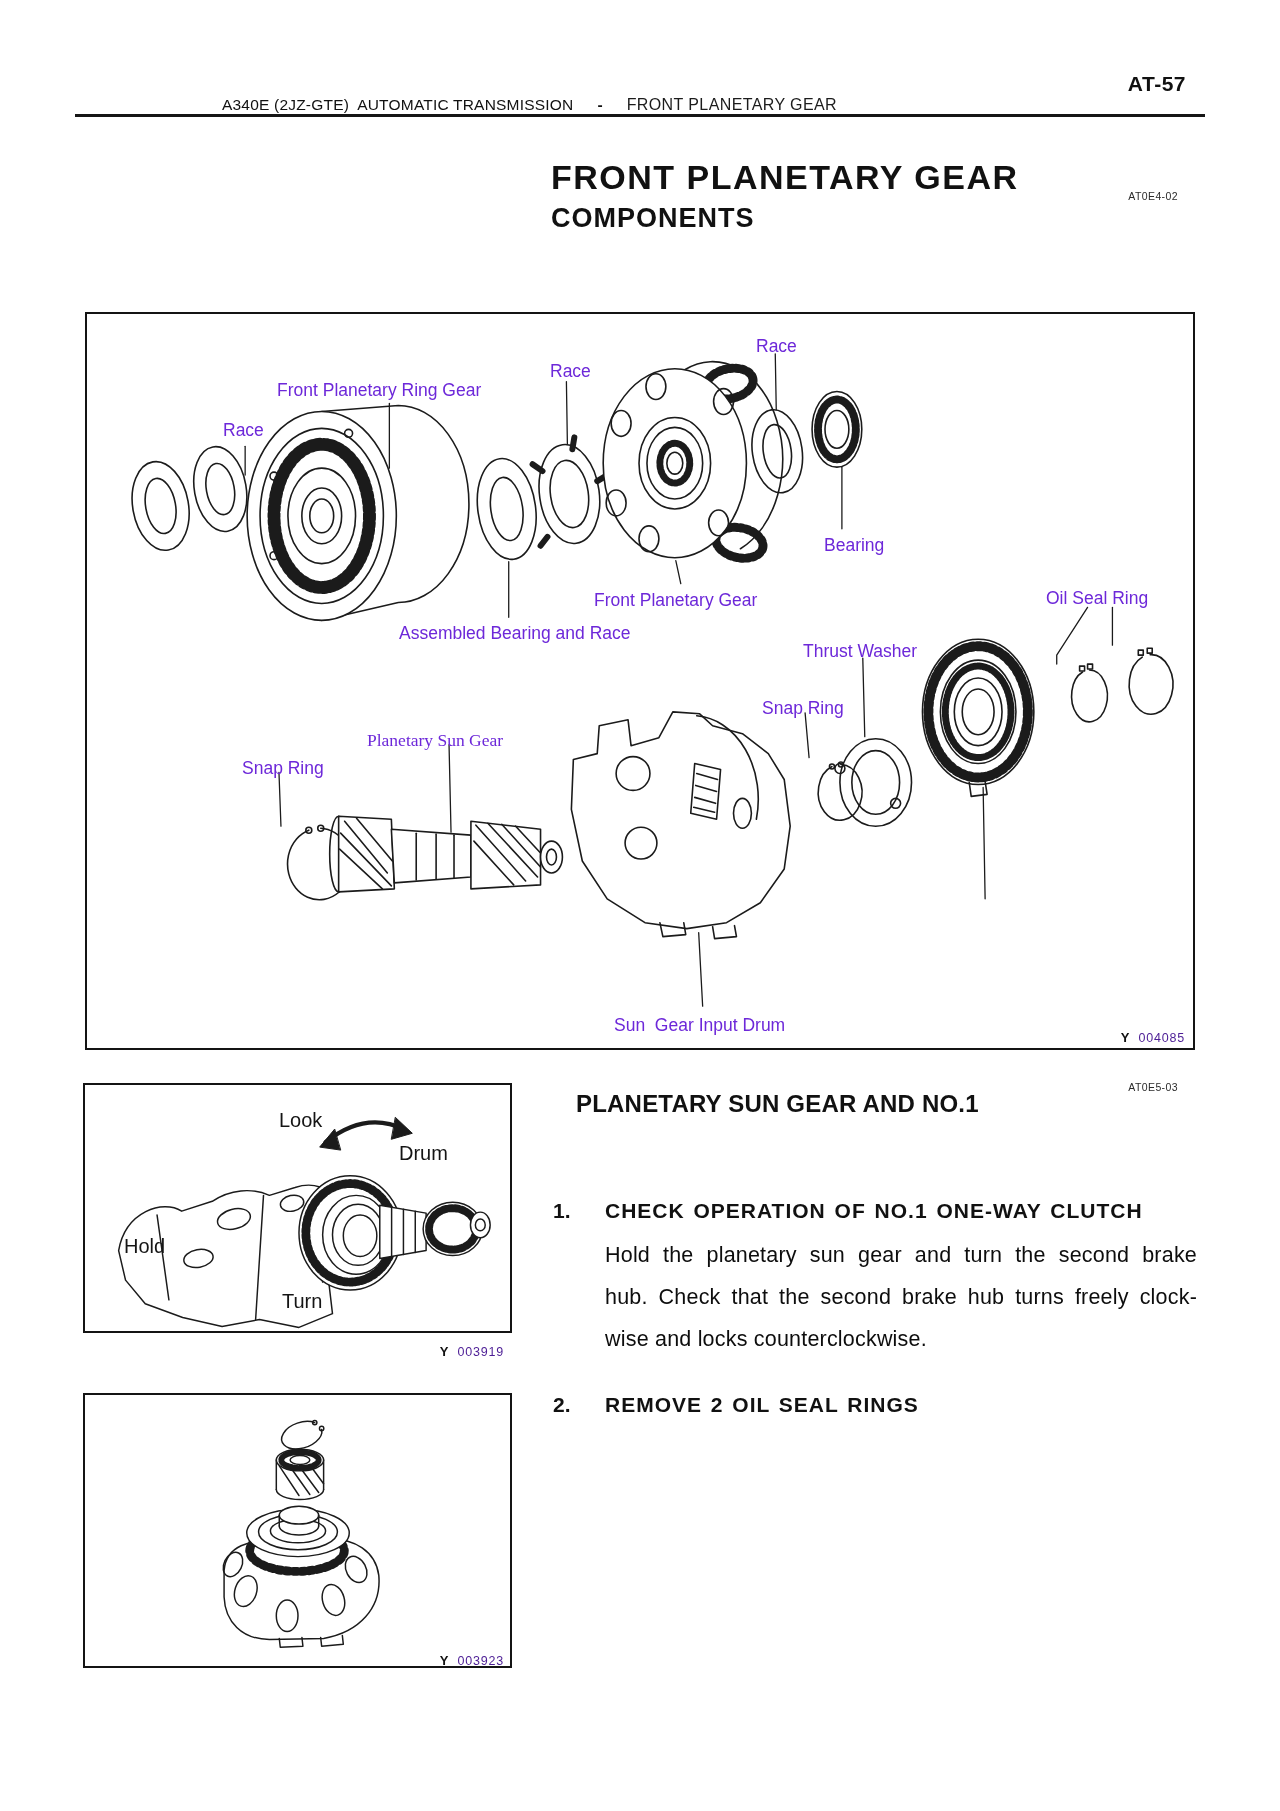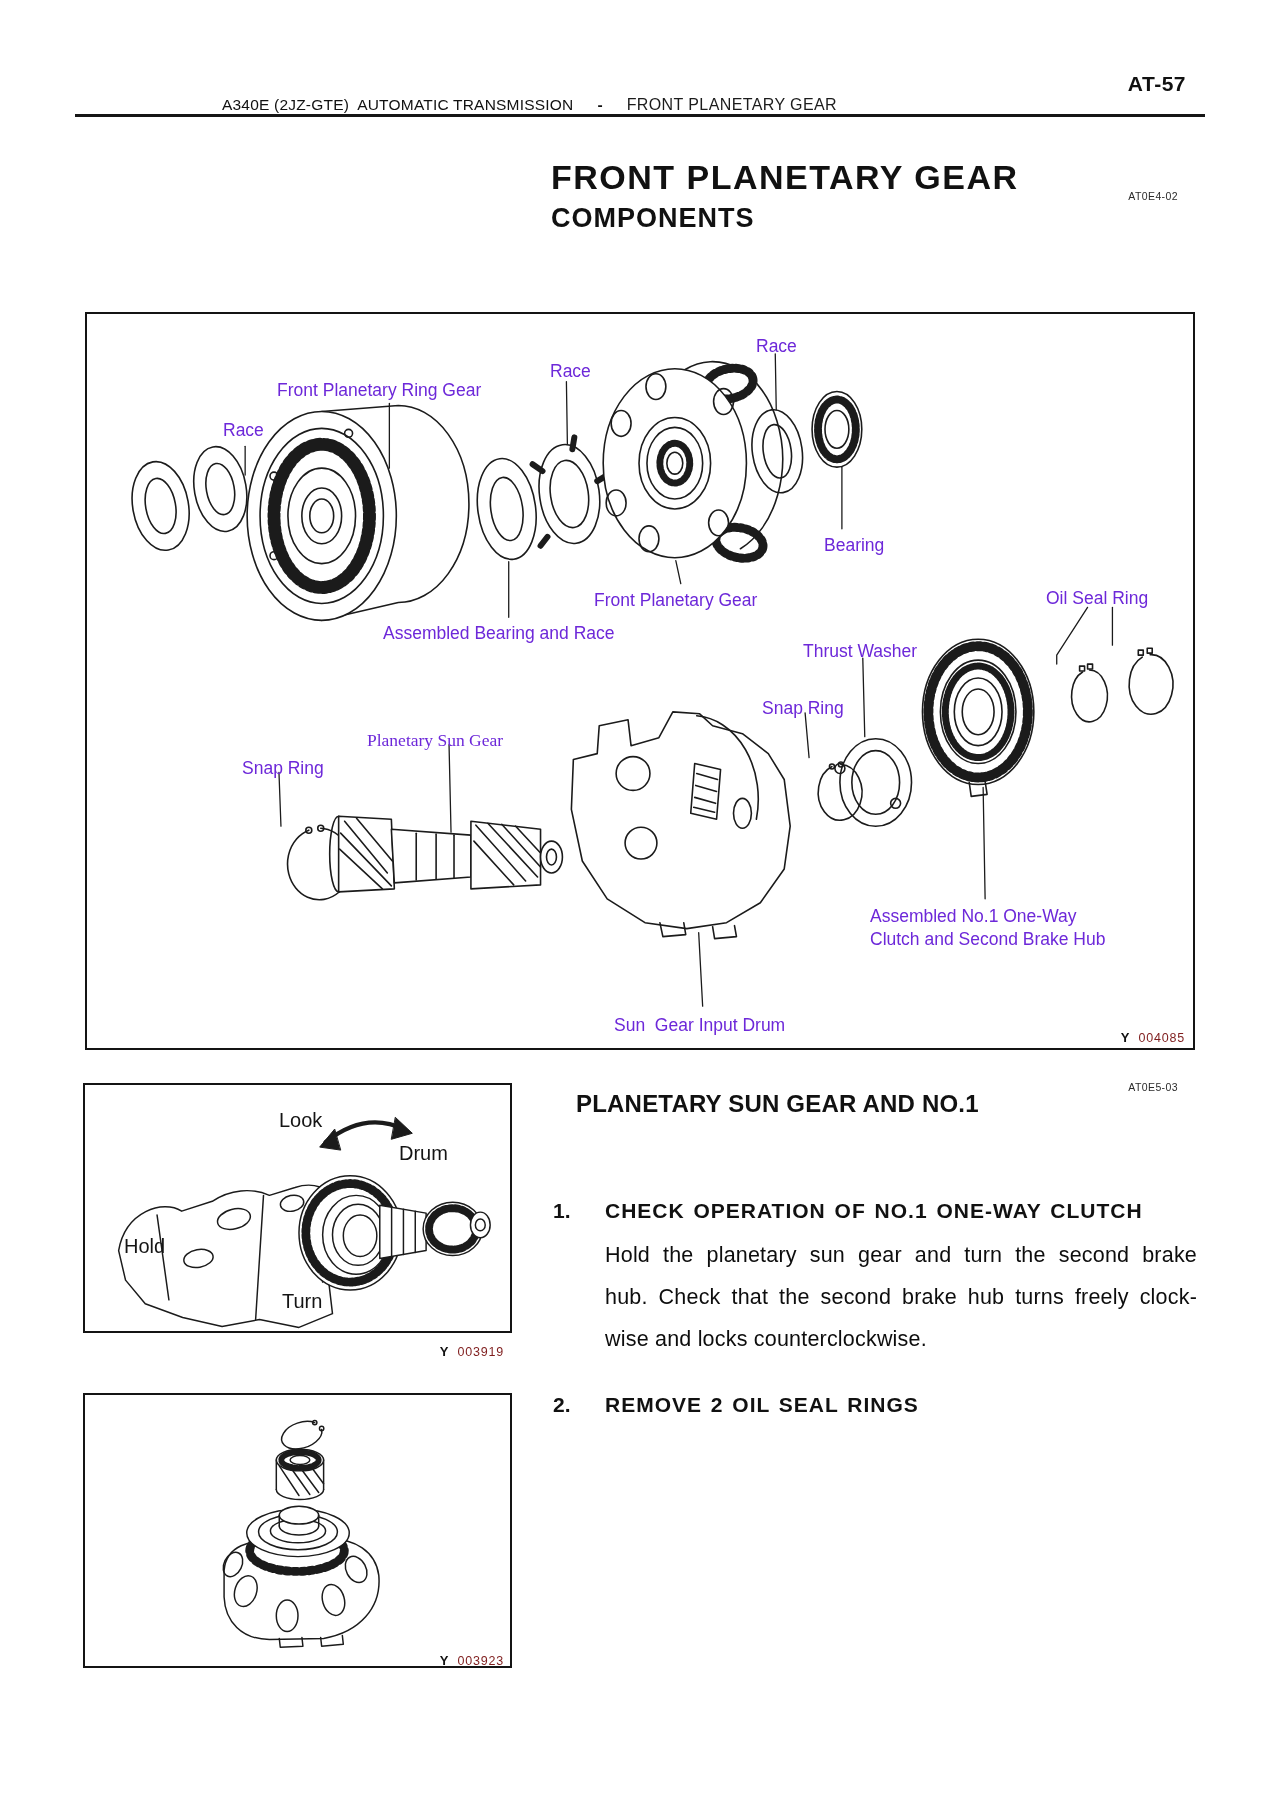--- a/index.html
+++ b/index.html
@@ -24,21 +24,21 @@
   
   .figbox{position:absolute;border:2px solid #141414;background:#fff;box-sizing:border-box;}
   .main-diagram{top:312px;left:85px;width:1110px;height:738px;}
   .check-figure{top:1083px;left:83px;width:429px;height:250px;}
   .remove-figure{top:1393px;left:83px;width:429px;height:275px;}
   .figbox svg{position:absolute;top:0;left:0;}
   .dlabel{position:absolute;font-size:17.5px;color:#6d28d9;white-space:pre;line-height:23px;}
   .flabel{position:absolute;font-size:20px;color:#151515;white-space:pre;}
   .figcode{position:absolute;display:flex;align-items:baseline;gap:9px;}
   .figcode .y{font-size:13px;font-weight:bold;color:#111;}
-  .figcode .num{font-size:12.5px;color:#7f1d1d;letter-spacing:.8px;}
+  .figcode .num{font-size:12.5px;color:#4c1d95;letter-spacing:.8px;}
   
   .d-head{position:absolute;left:576px;font-size:24px;font-weight:bold;letter-spacing:.2px;white-space:pre;}
   .step-num{position:absolute;left:553px;font-size:21px;font-weight:bold;}
   .step-title{position:absolute;left:605px;font-size:21px;font-weight:bold;letter-spacing:1px;word-spacing:2px;white-space:pre;}
   .body-line{position:absolute;left:605px;width:592px;font-size:21.5px;color:#0d0d0d;letter-spacing:.2px;}
   .just{text-align:justify;text-align-last:justify;}
 </style>
 </head>
 <body>
 
@@ -217,27 +217,25 @@
       </g>
     </svg>
 
     <div class="dlabel" style="top:105px;left:136px;">Race</div>
     <div class="dlabel" style="top:65px;left:190px;">Front Planetary Ring Gear</div>
     <div class="dlabel" style="top:46px;left:463px;">Race</div>
     <div class="dlabel" style="top:21px;left:669px;">Race</div>
     <div class="dlabel" style="top:220px;left:737px;">Bearing</div>
     <div class="dlabel" style="top:275px;left:507px;">Front Planetary Gear</div>
     <div class="dlabel" style="top:273px;left:959px;">Oil Seal Ring</div>
-    <div class="dlabel" style="top:308px;left:296px;">Assembled Bearing and Race</div>
+    <div class="dlabel" style="top:308px;left:312px;">Assembled Bearing and Race</div>
     <div class="dlabel" style="top:326px;left:716px;">Thrust Washer</div>
     <div class="dlabel" style="top:383px;left:675px;">Snap Ring</div>
     <div class="dlabel" style="top:415px;left:280px;font-family:Liberation Serif, serif;">Planetary Sun Gear</div>
     <div class="dlabel" style="top:443px;left:155px;">Snap Ring</div>
-    <div class="dlabel" style="top:591px;left:783px;">Assembled No.1 One-Way
-Clutch and Second Brake Hub</div>
     <div class="dlabel" style="top:700px;left:527px;">Sun  Gear Input Drum</div>
 
     <div class="figcode" style="top:716px;right:8px;">
       <span class="y">Y</span>
       <span class="num">004085</span>
     </div>
   </div>
 
   <div class="sec-code code-2">AT0E5-03</div>
   <div class="d-head" style="top:1090px;">PLANETARY SUN GEAR AND NO.1</div>

